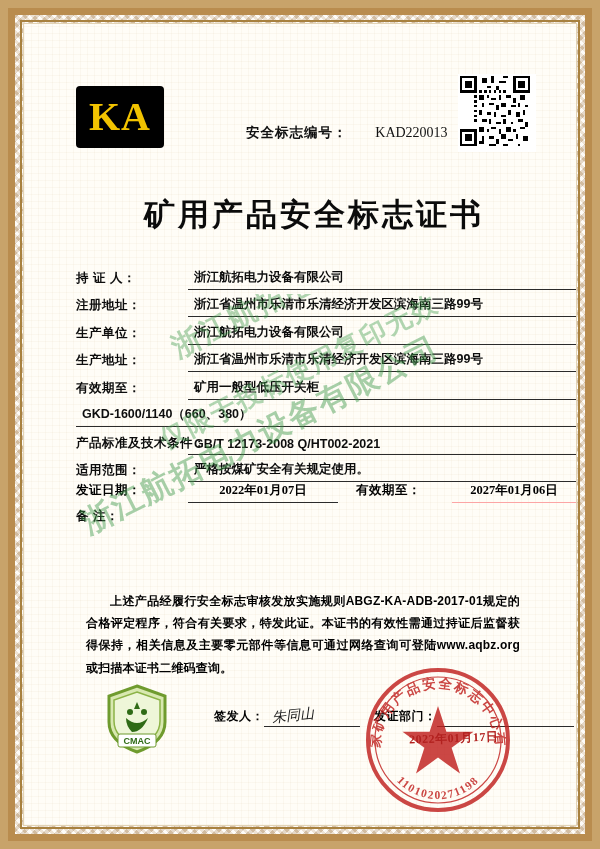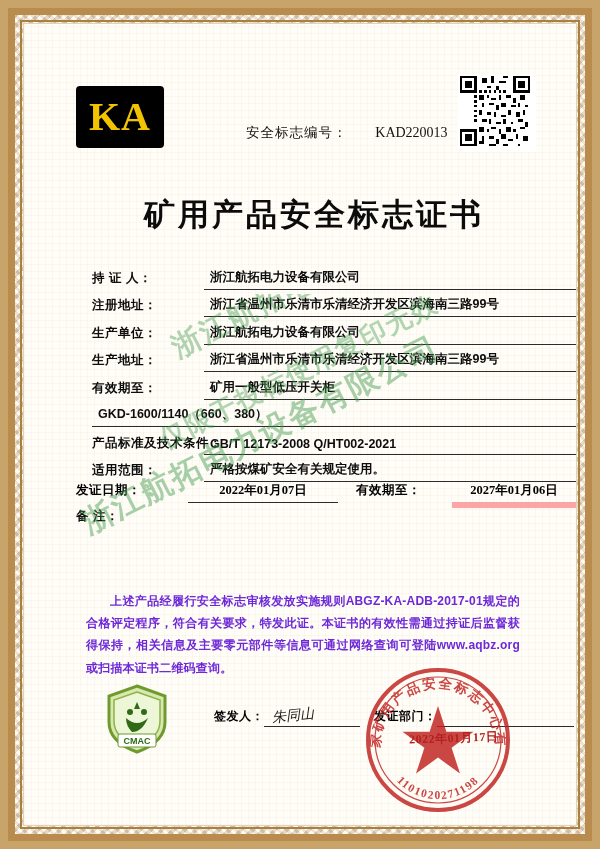--- a/index.html
+++ b/index.html
@@ -102,21 +102,21 @@
   
   .serial {
     position: absolute;
     left: 222px;
     top: 100px;
     font-size: 13.5px;
     color: #111;
     font-family: "Liberation Sans", sans-serif;
     white-space: nowrap;
   }
-  .serial .label { letter-spacing: 1px; font-weight: normal; }
+  .serial .label { letter-spacing: 1px; font-weight: bold; }
   .serial .value { margin-left: 24px; font-family: "Liberation Serif", serif; font-size: 14px; }
 
   
   .title {
     position: absolute;
     left: 0; right: 0;
     top: 170px;
     text-align: center;
     font-family: "Liberation Serif", serif;
     font-weight: bold;
@@ -130,21 +130,20 @@
   .fields {
     position: absolute;
     left: 52px;
     top: 238px;
     width: 500px;
   }
   .field-row {
     display: flex;
     align-items: flex-end;
     height: 27.5px;
-    margin-left: 16px;
   }
   .f-label {
     width: 112px;
     flex: none;
     font-size: 12.5px;
     font-weight: bold;
     color: #0d0d0d;
     letter-spacing: .5px;
     padding-bottom: 3px;
     white-space: nowrap;
@@ -188,21 +187,21 @@
     width: 96px;
     flex: none;
     font-size: 12.5px;
     font-weight: bold;
     letter-spacing: .5px;
     padding: 0 0 3px 18px;
     white-space: nowrap;
   }
   .d-value2 {
     flex: 1;
-    border-bottom: 6px solid #fca5a5;
+    border-bottom: 1px solid #fca5a5;
     text-align: center;
     font-size: 12.5px;
     font-weight: bold;
     font-family: "Liberation Serif", serif;
     padding-bottom: 3px;
   }
 
   
   .remark {
     position: absolute;
@@ -221,21 +220,21 @@
 
   
   .para {
     position: absolute;
     left: 62px;
     right: 56px;
     top: 566px;
     font-size: 12px;
     font-weight: bold;
     line-height: 1.85;
-    color: #6d28d9;
+    color: #000000;
     text-align: justify;
     text-indent: 24px;
     letter-spacing: .2px;
   }
 
   
   .cmac {
     position: absolute;
     left: 82px;
     top: 660px;

